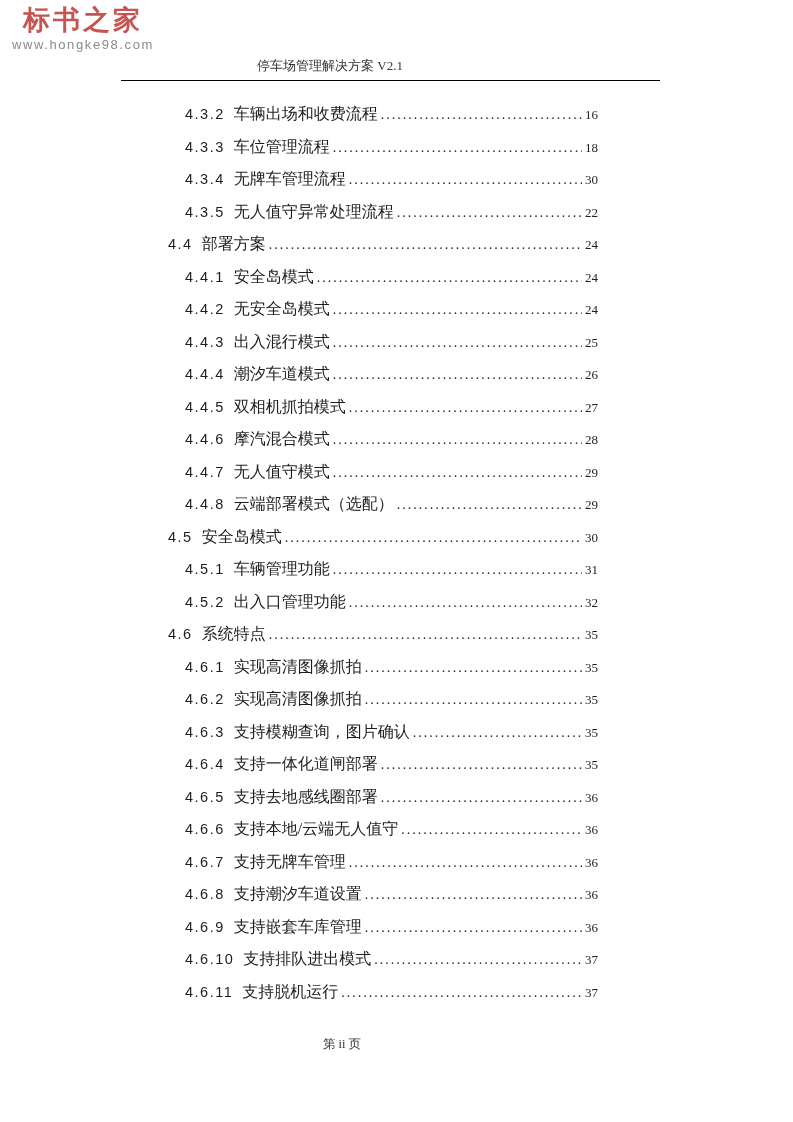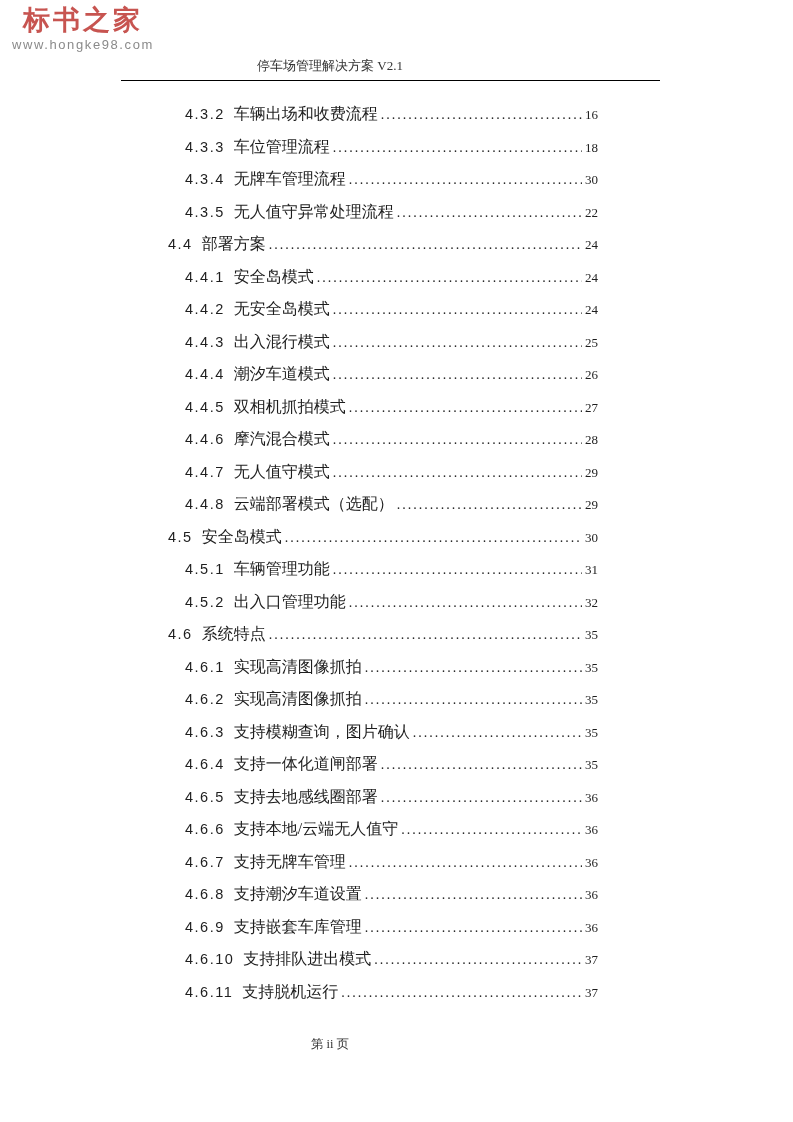--- a/index.html
+++ b/index.html
@@ -95,21 +95,21 @@
   .toc-page {
     font-size: 13px;
     padding-left: 3px;
     white-space: nowrap;
   }
 
   
   .doc-footer {
     position: absolute;
     top: 1036px;
-    left: 0;
+    left: 12px;
     width: 100%;
     text-align: center;
     font-size: 12.5px;
     color: #333333;
   }
 </style>
 </head>
 <body>
 
 <div class="page">

